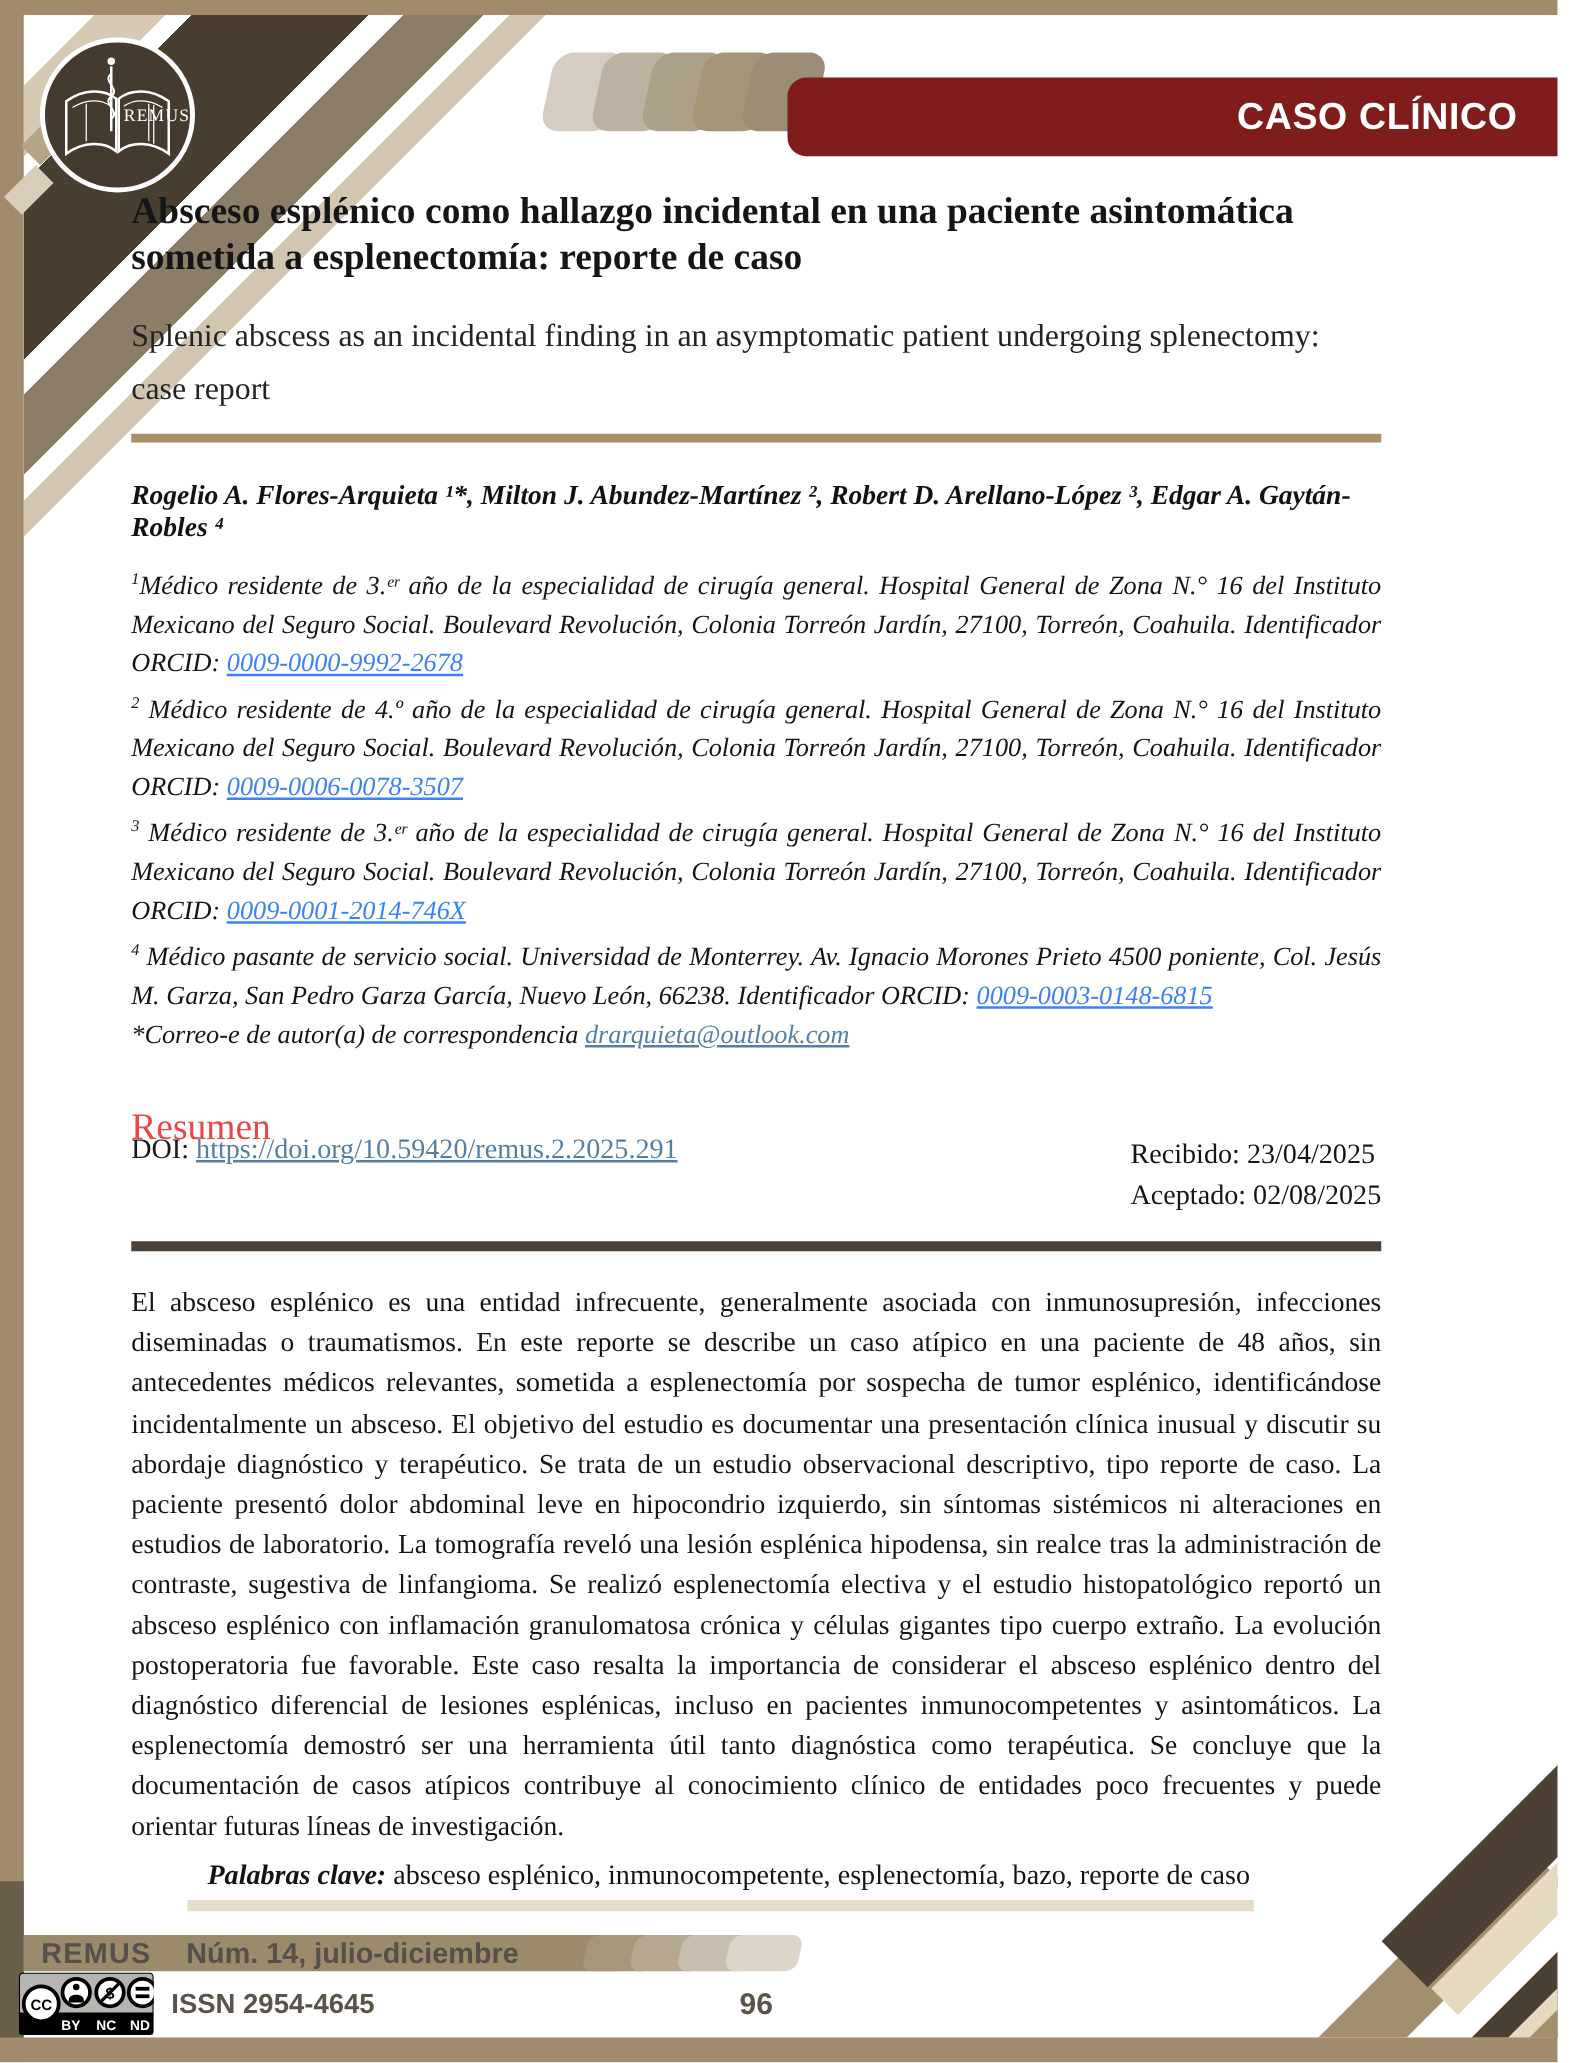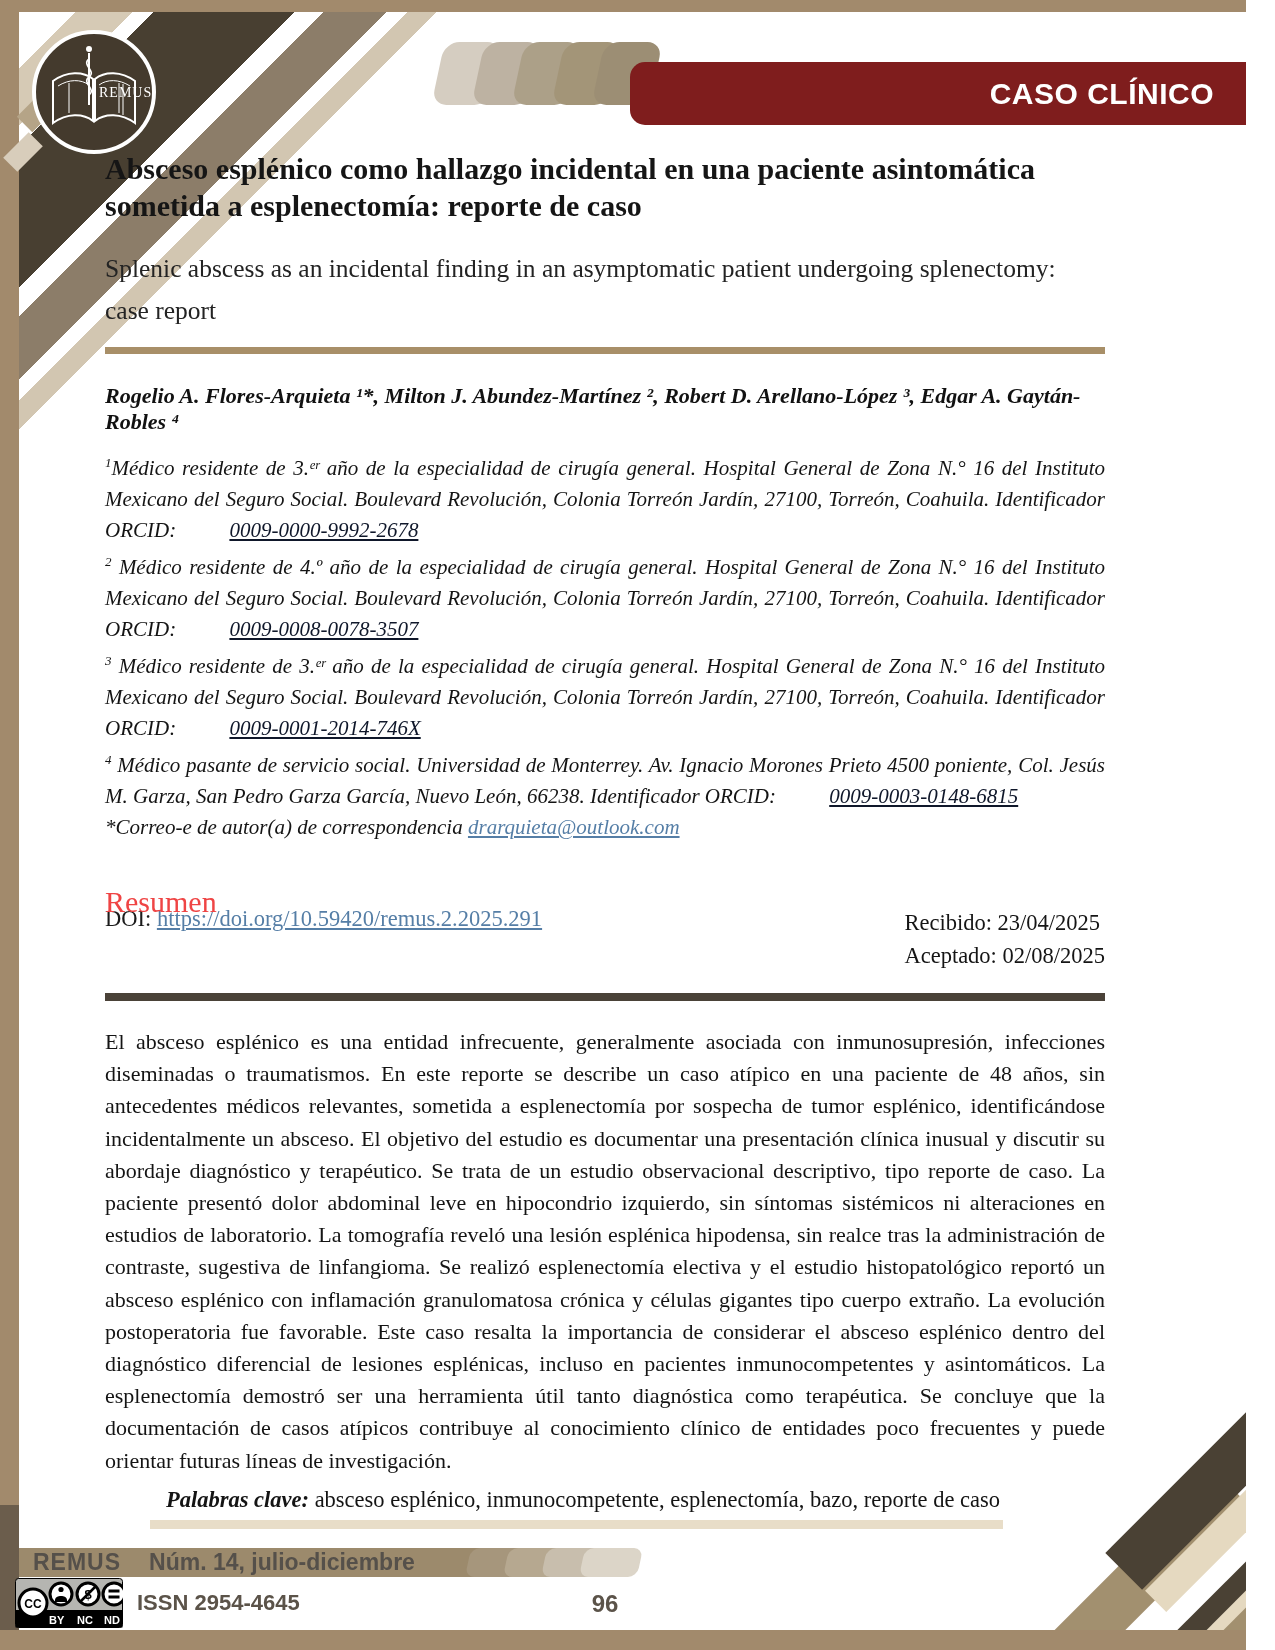--- a/index.html
+++ b/index.html
@@ -41,21 +41,21 @@
      padding-right:42px;box-sizing:border-box;
      font-family:"Liberation Sans",sans-serif;font-weight:bold;font-size:30px;color:#ffffff;letter-spacing:.5px;margin-top:20px;}
   .title{position:absolute;left:105px;top:150px;width:1010px;font-size:30px;line-height:37px;font-weight:bold;color:#151515;}
   .title-en{position:absolute;left:105px;top:248px;width:1000px;font-size:25.5px;line-height:42px;color:#232323;}
   .rule-tan{position:absolute;left:105px;top:347px;width:1000px;height:7px;background:#a88f68;}
   .authors{position:absolute;left:105px;top:383px;width:1000px;font-size:22px;font-style:italic;font-weight:bold;color:#111;}
   .affils{position:absolute;left:105px;top:447px;width:1000px;font-size:21px;line-height:31px;
      font-style:italic;text-align:justify;color:#141414;}
   .affils p{margin:0;}
   .aff sup{font-size:13px;}
-  a.orcid{color:#0f172a;text-decoration:underline;margin-left:48px;}
+  a.orcid{color:#3b82f6;text-decoration:underline;}
   a.blue{color:#557ea6;text-decoration:underline;}
   .doi-row{position:absolute;left:105px;top:860px;width:1000px;display:flex;justify-content:space-between;font-size:22.5px;margin-top:46px;}
   .dates{text-align:left;line-height:33px;color:#151515;}
   .resumen{position:absolute;left:105px;top:885px;font-size:30px;font-weight:normal;color:#ef4444;}
   .rule-dark{position:absolute;left:105px;top:993px;width:1000px;height:8px;background:#4a4238;}
   .abstract{position:absolute;left:105px;top:1026px;width:1000px;font-size:22px;line-height:32.2px;
      text-align:justify;color:#141414;}
   .keywords{position:absolute;left:105px;top:1487px;width:895px;text-align:right;font-size:22.5px;color:#141414;}
   .keywords .kw-label{font-weight:bold;font-style:italic;}
   .rule-cream{position:absolute;left:150px;top:1520px;width:853px;height:9px;background:#e8ddc8;}
@@ -132,21 +132,21 @@
   </div>
 
   <h1 class="title" style="margin:0">Absceso esplénico como hallazgo incidental en una paciente asintomática sometida a esplenectomía: reporte de caso</h1>
   <div class="title-en">Splenic abscess as an incidental finding in an asymptomatic patient undergoing splenectomy: case report</div>
   <div class="rule-tan"></div>
 
   <div class="authors">Rogelio A. Flores-Arquieta ¹*, Milton J. Abundez-Martínez ², Robert D. Arellano-López ³, Edgar A. Gaytán-Robles ⁴</div>
 
   <div class="affils">
     <p class="aff"><sup>1</sup><span>Médico residente de 3.ᵉʳ año de la especialidad de cirugía general. Hospital General de Zona N.° 16 del Instituto Mexicano del Seguro Social. Boulevard Revolución, Colonia Torreón Jardín, 27100, Torreón, Coahuila. Identificador ORCID: </span><a class="orcid" href="#">0009-0000-9992-2678</a></p>
-    <p class="aff"><sup>2</sup> <span>Médico residente de 4.º año de la especialidad de cirugía general. Hospital General de Zona N.° 16 del Instituto Mexicano del Seguro Social. Boulevard Revolución, Colonia Torreón Jardín, 27100, Torreón, Coahuila. Identificador ORCID: </span><a class="orcid" href="#">0009-0008-0078-3507</a></p>
+    <p class="aff"><sup>2</sup> <span>Médico residente de 4.º año de la especialidad de cirugía general. Hospital General de Zona N.° 16 del Instituto Mexicano del Seguro Social. Boulevard Revolución, Colonia Torreón Jardín, 27100, Torreón, Coahuila. Identificador ORCID: </span><a class="orcid" href="#">0009-0006-0078-3507</a></p>
     <p class="aff"><sup>3</sup> <span>Médico residente de 3.ᵉʳ año de la especialidad de cirugía general. Hospital General de Zona N.° 16 del Instituto Mexicano del Seguro Social. Boulevard Revolución, Colonia Torreón Jardín, 27100, Torreón, Coahuila. Identificador ORCID: </span><a class="orcid" href="#">0009-0001-2014-746X</a></p>
     <p class="aff"><sup>4</sup> <span>Médico pasante de servicio social. Universidad de Monterrey. Av. Ignacio Morones Prieto 4500 poniente, Col. Jesús M. Garza, San Pedro Garza García, Nuevo León, 66238. Identificador ORCID: </span><a class="orcid" href="#">0009-0003-0148-6815</a></p>
     <p class="aff"><span>*Correo-e de autor(a) de correspondencia </span><a class="blue" href="#">drarquieta@outlook.com</a></p>
   </div>
 
   <div class="doi-row">
     <div>
       <span>DOI: </span><a class="blue" href="#">https://doi.org/10.59420/remus.2.2025.291</a>
     </div>
     <div class="dates">

